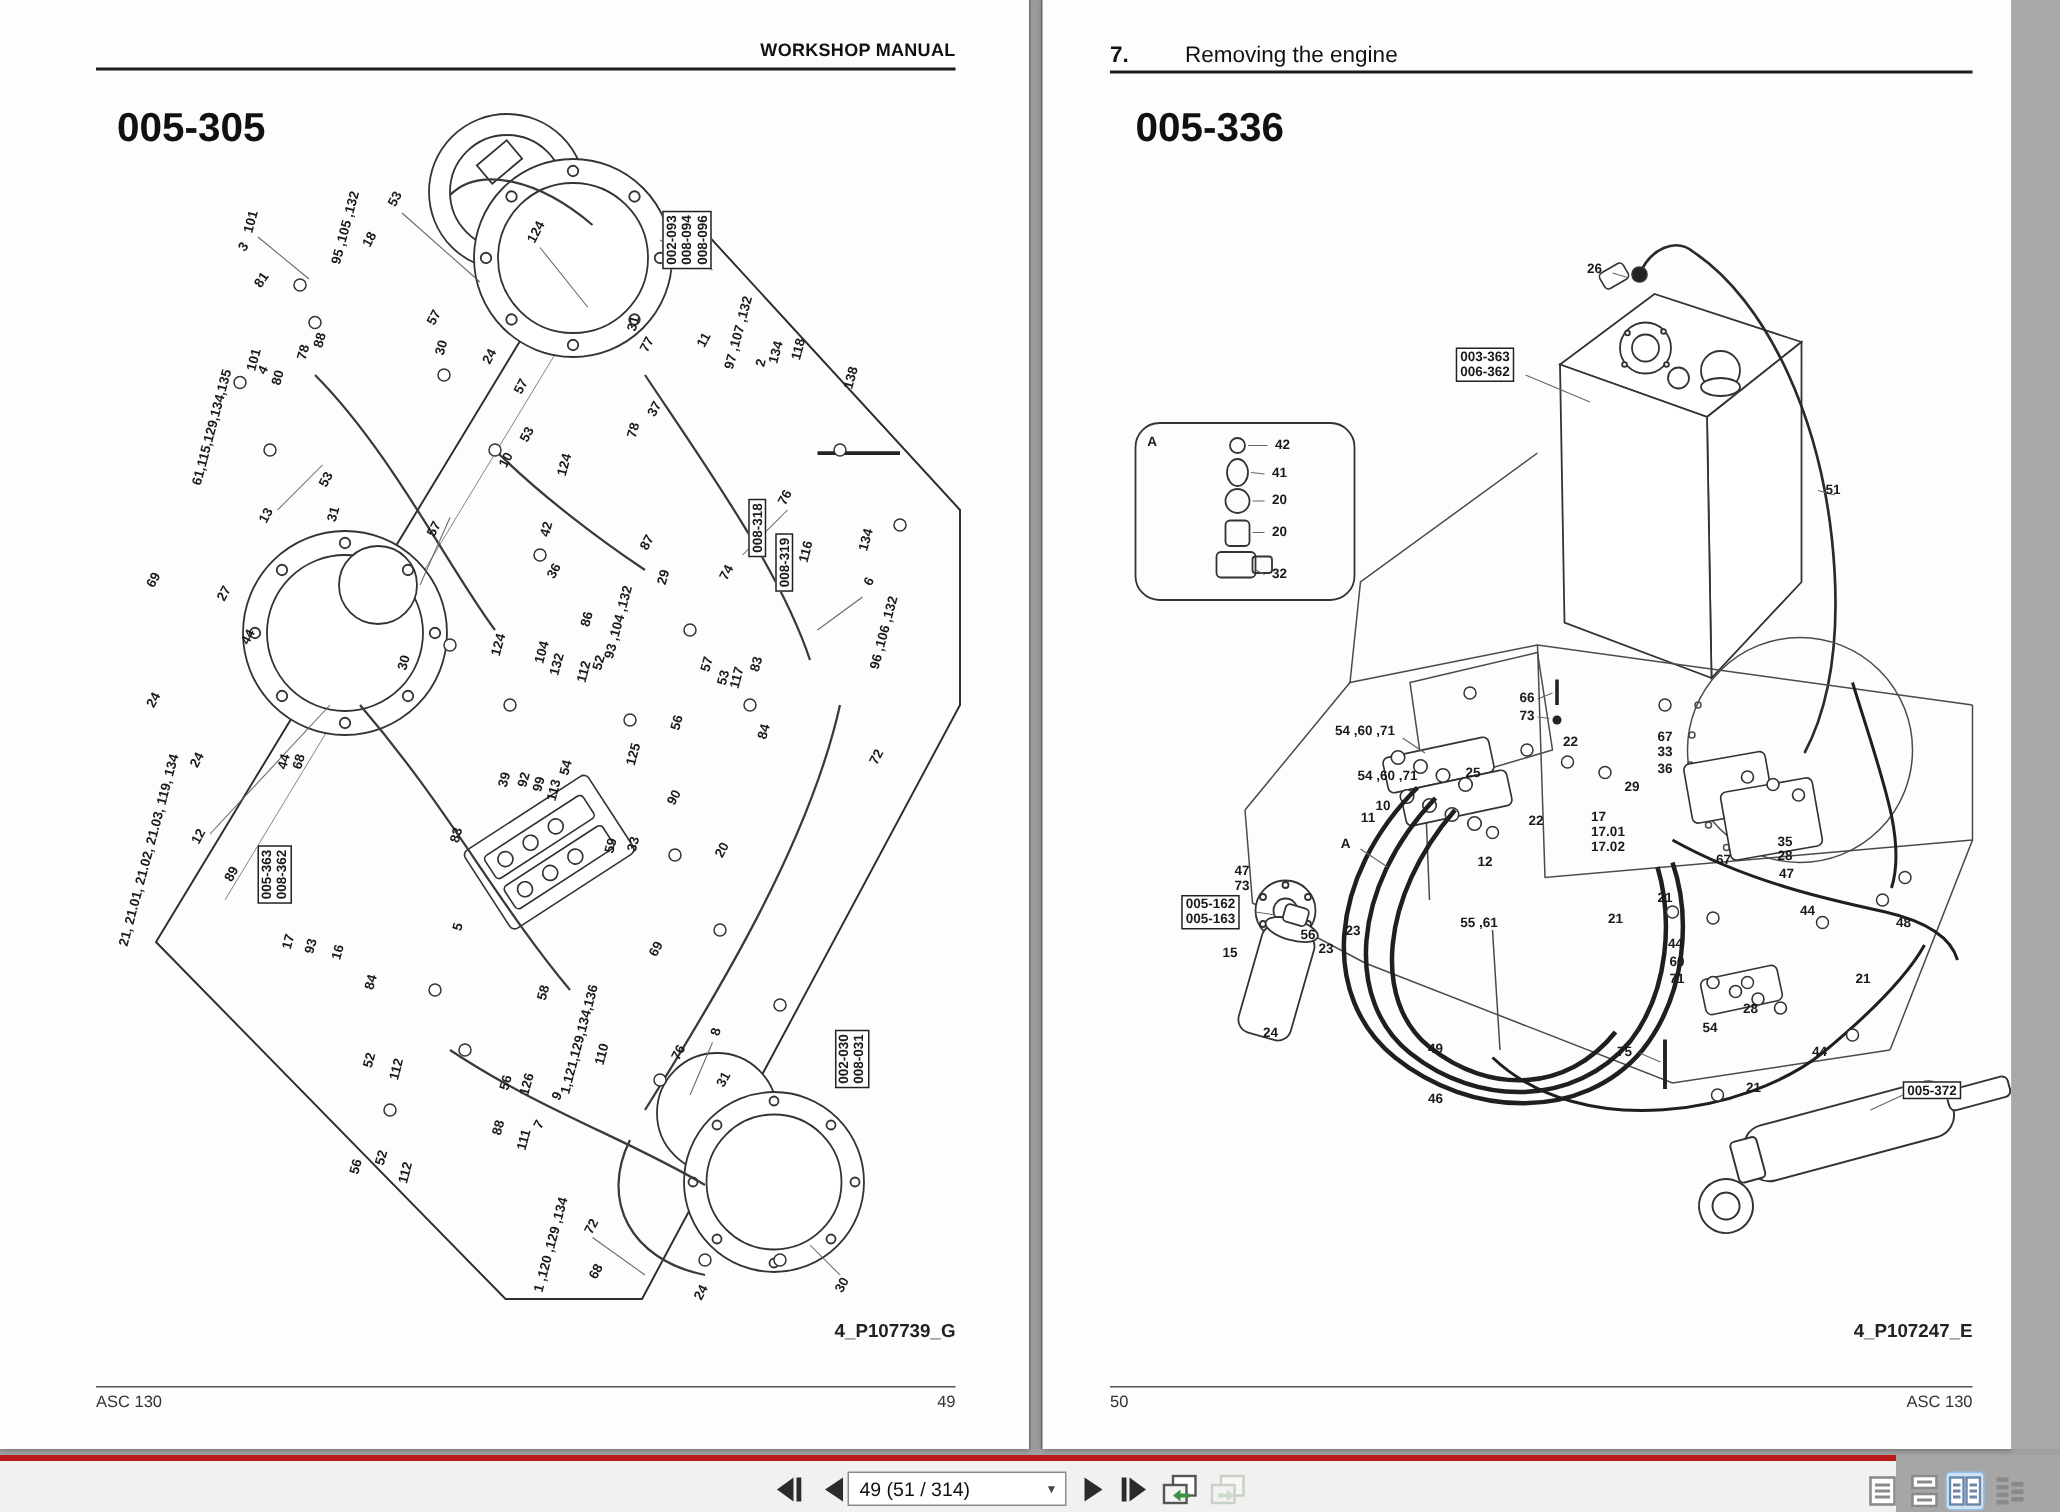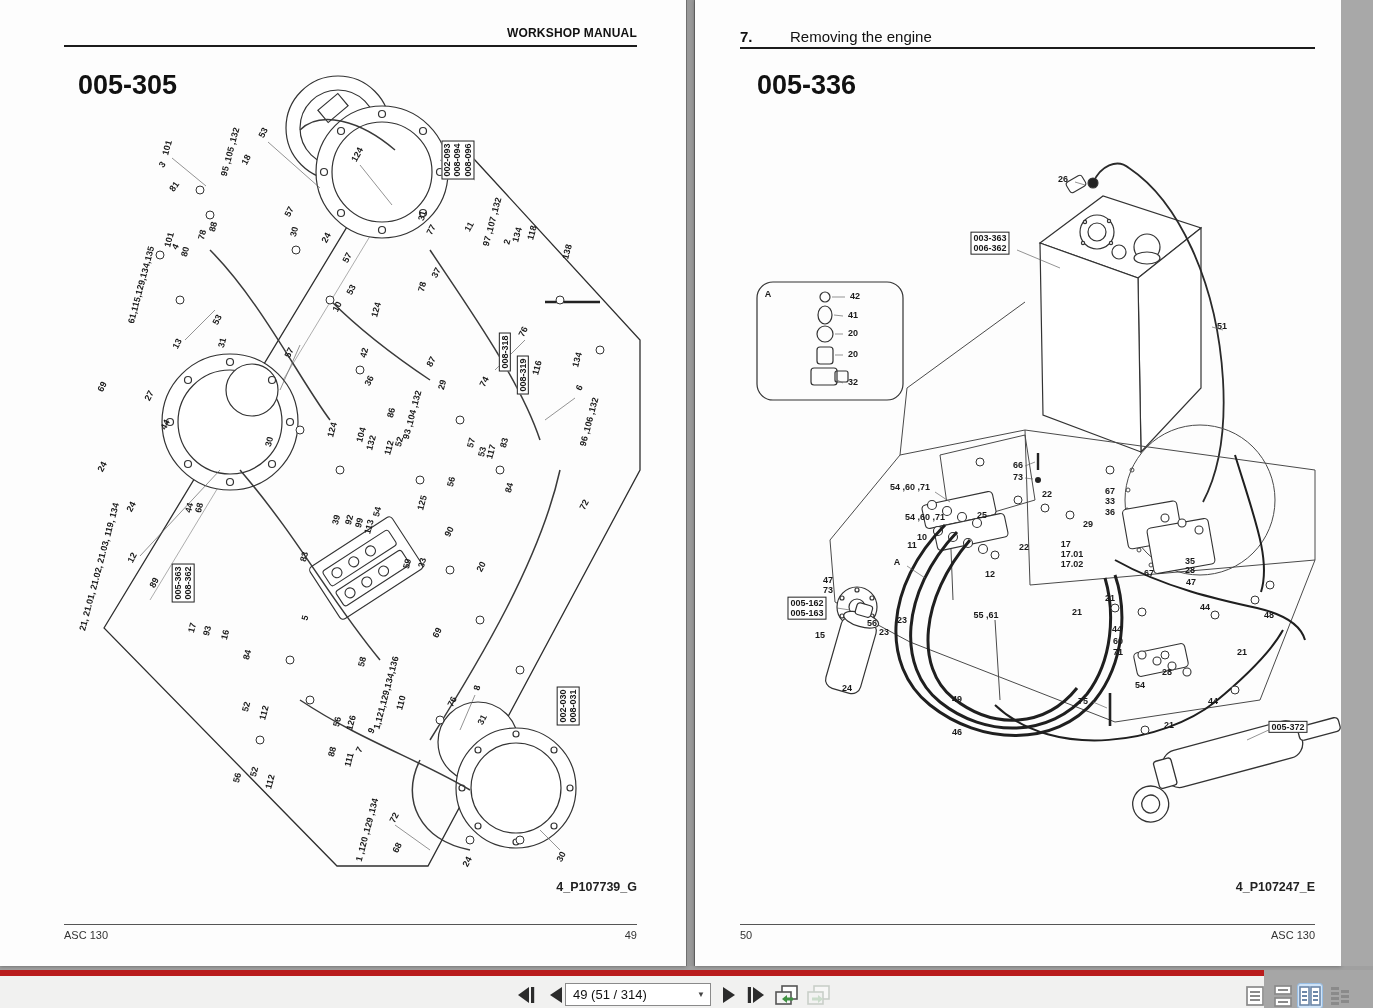--- a/index.html
+++ b/index.html
@@ -33,21 +33,21 @@
 
   .labels{position:absolute;left:0;top:0;width:100%;height:100%;}
   .plabel{position:absolute;font-weight:bold;font-size:9px;color:#1a1a1a;
           white-space:pre-line;line-height:1.1;transform-origin:center;}
   .plabel.boxed{border:1px solid #222;background:#fff;padding:0 2px;line-height:1.15;}
 
   svg.art{position:absolute;left:0;top:0;}
 
   
   .toolbar{position:absolute;left:0;top:970px;width:1264px;height:38px;background:#f1f1f0;
-           border-top:6px solid #b91c1c;box-sizing:border-box;}
+           border-top:4px solid #b91c1c;box-sizing:border-box;}
   .tb-btn{position:absolute;top:6px;width:26px;height:26px;display:flex;align-items:center;justify-content:center;cursor:pointer;}
   .combo{position:absolute;left:565px;top:7px;width:146px;height:23px;background:#fff;border:1px solid #8a8a8a;
          box-sizing:border-box;display:flex;align-items:center;font-size:13px;color:#111;padding-left:7px;}
   .combo .caret{margin-left:auto;margin-right:5px;font-size:8px;color:#444;}
   .view-icon{position:absolute;top:8px;width:24px;height:24px;display:flex;align-items:center;justify-content:center;border-radius:2px;}
   .view-icon.sel{background:#cfe3f7;outline:1px solid #98bfe6;}
 </style>
 </head>
 <body>
 

